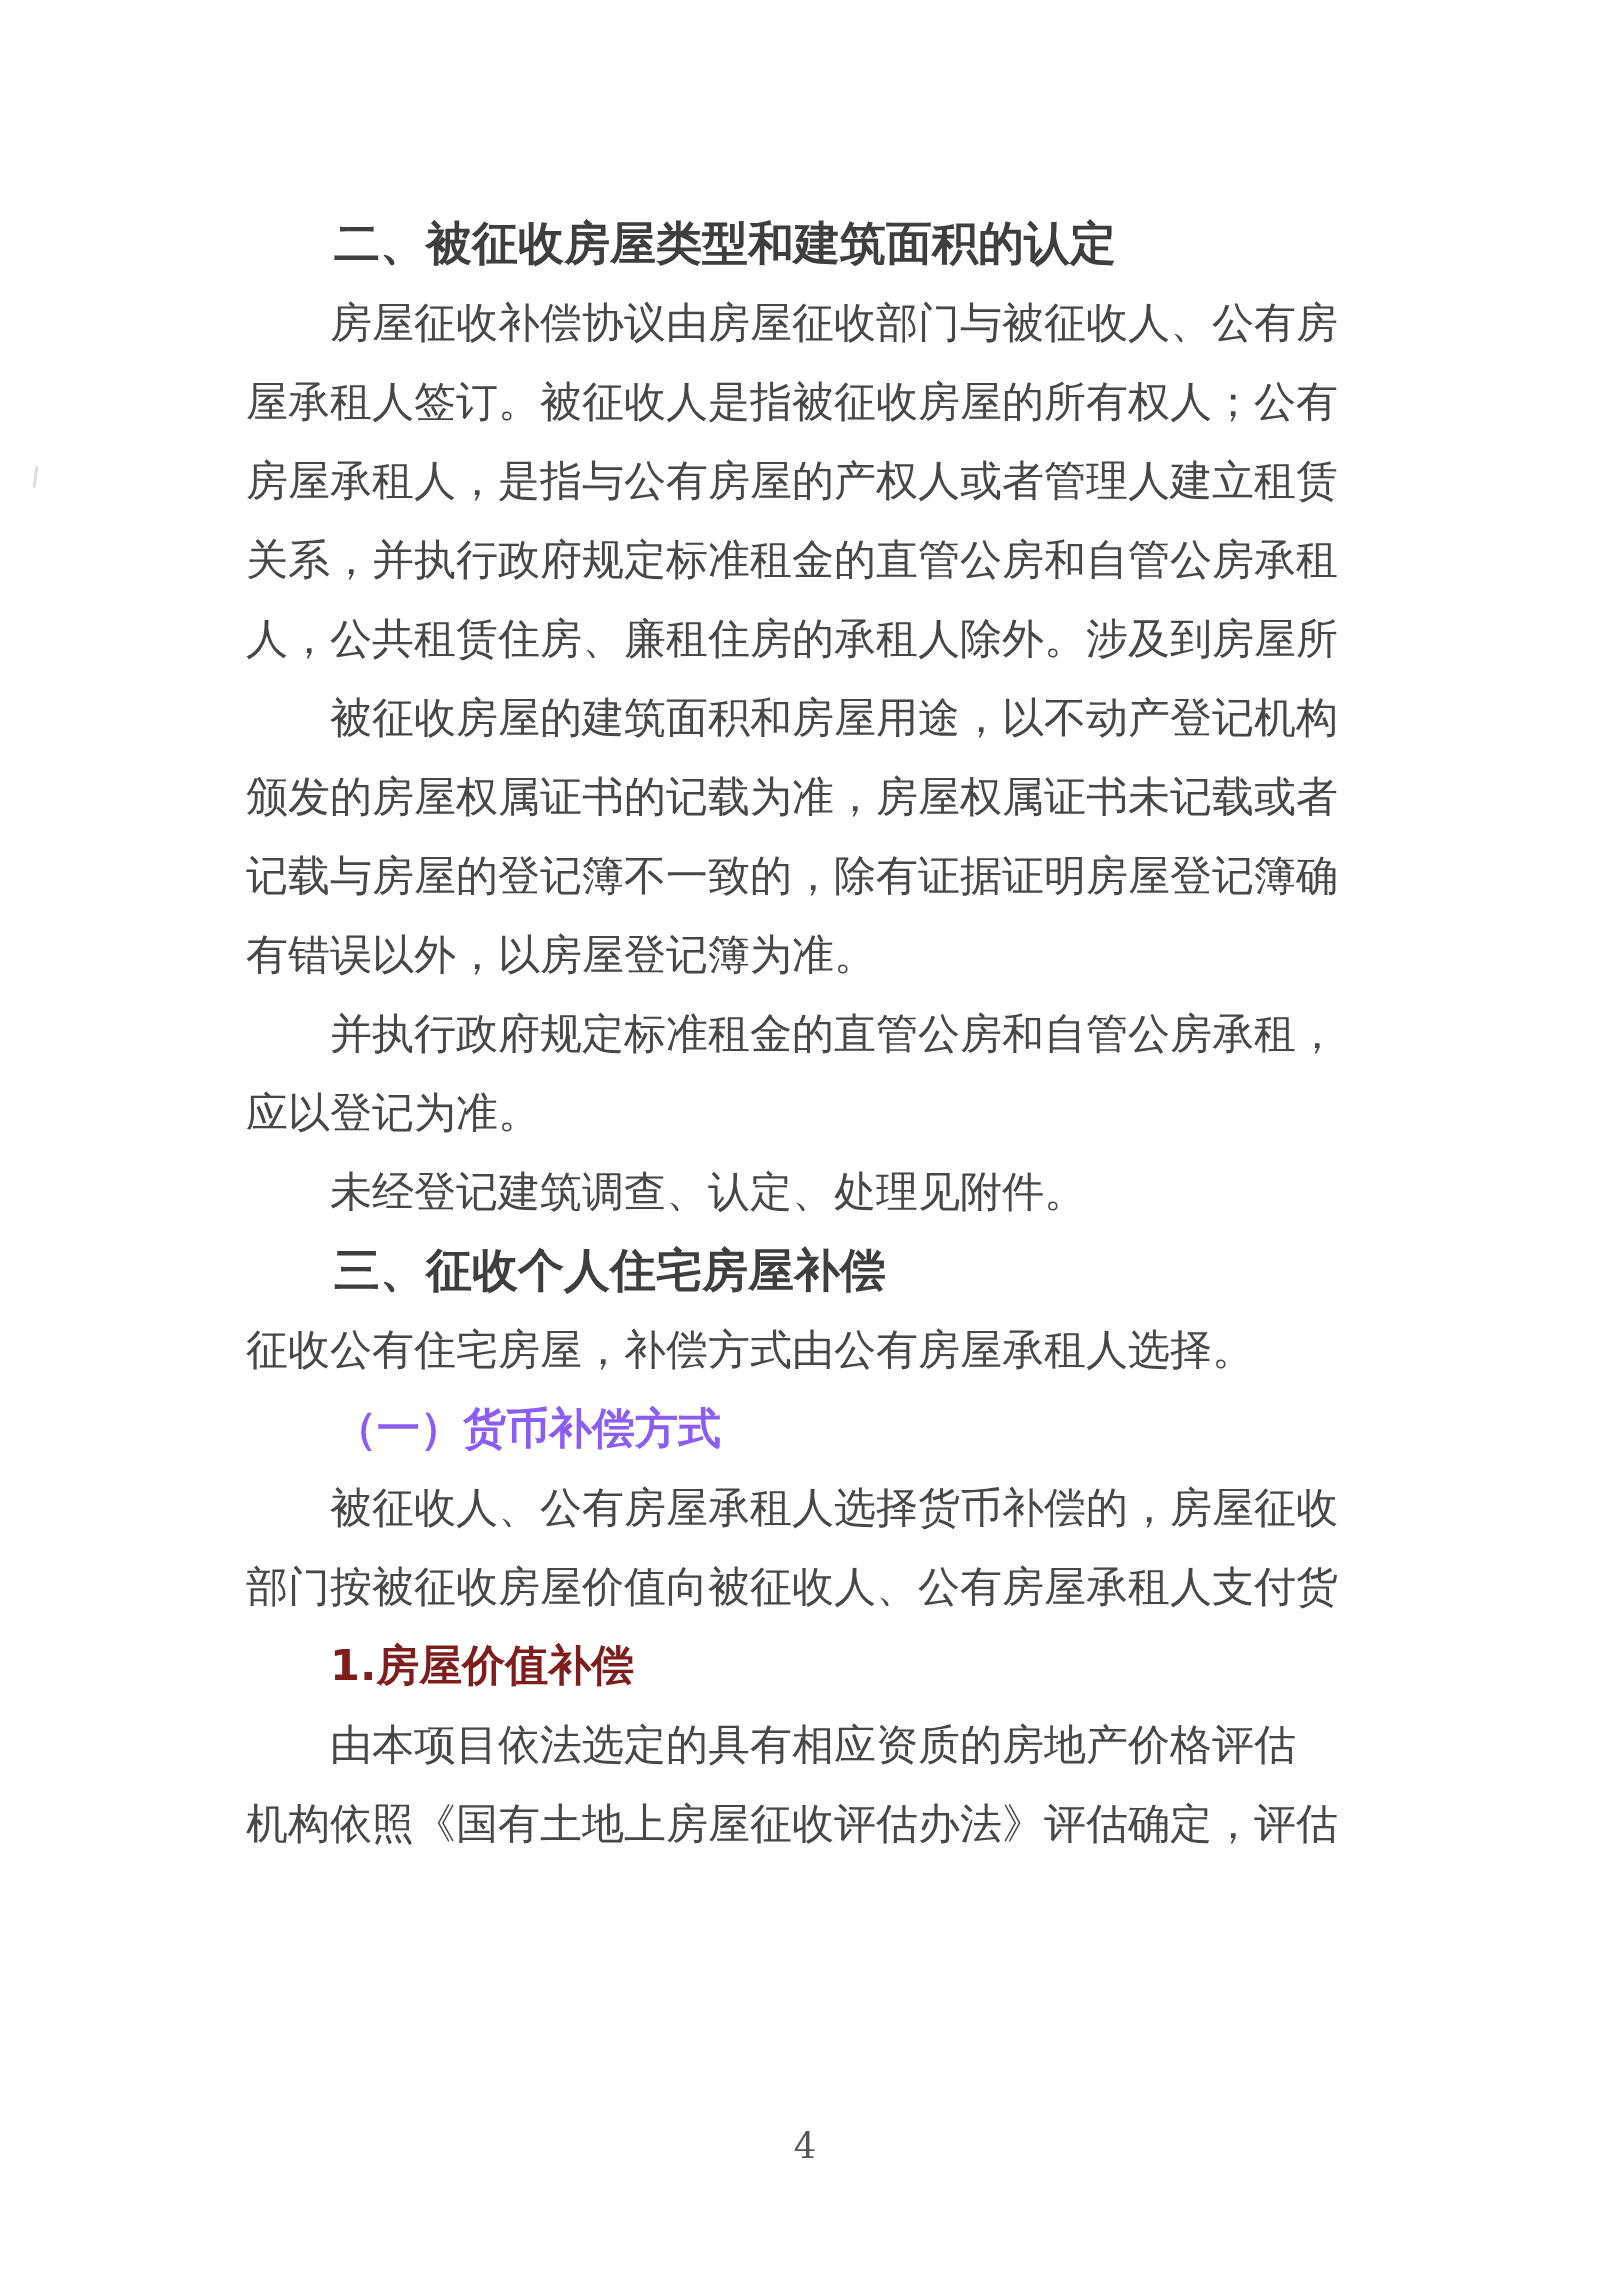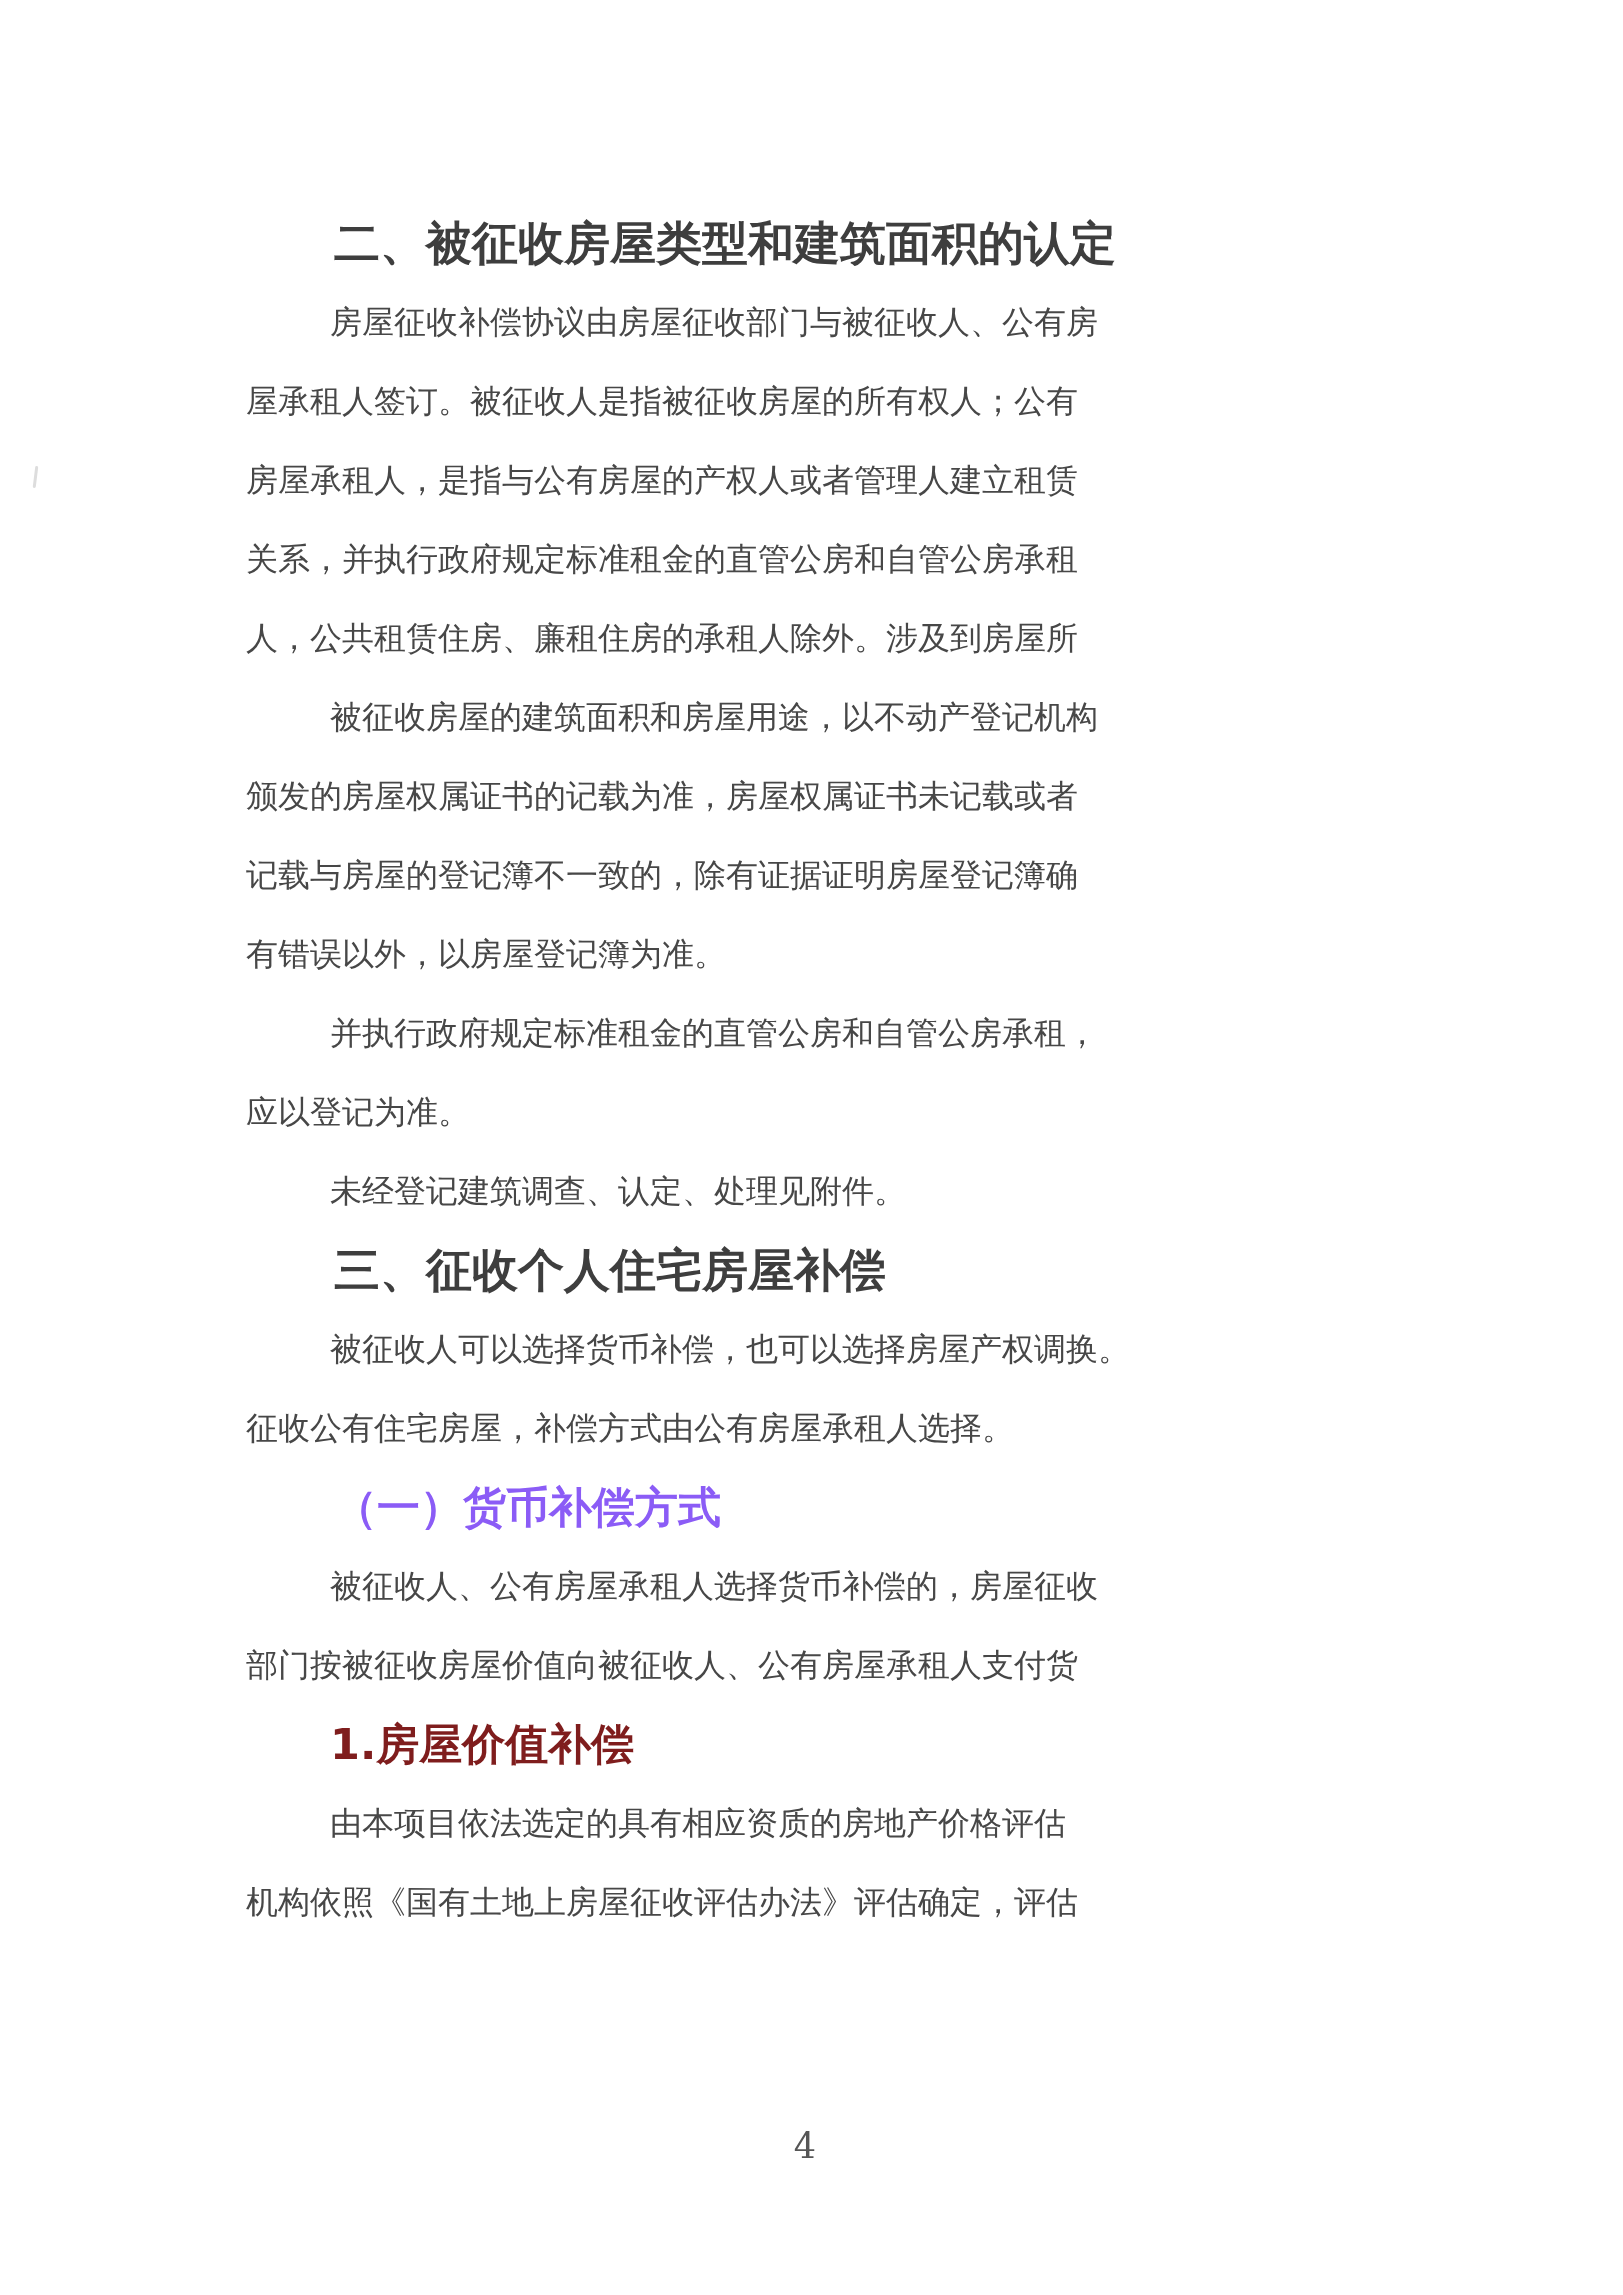--- a/index.html
+++ b/index.html
@@ -12,21 +12,21 @@
     font-family:"DejaVu Serif", serif;
   }
   .textblock {
     position:absolute;
     left:246px; top:204px;
     width:1093px;
   }
   .line {
     height:79px;
     line-height:79px;
-    font-size:32px;
+    font-size:42px;
     color:#474747;
     white-space:nowrap;
     letter-spacing:0px;
   }
   .line.indent { padding-left:84px; }
   .line.h1 {
     font-family:"DejaVu Sans", sans-serif;
     font-weight:bold;
     font-size:46px;
     color:#3e3e3e;
@@ -78,21 +78,20 @@
       <div class="line">关系，并执行政府规定标准租金的直管公房和自管公房承租</div>
       <div class="line">人，公共租赁住房、廉租住房的承租人除外。涉及到房屋所</div>
       <div class="line indent">被征收房屋的建筑面积和房屋用途，以不动产登记机构</div>
       <div class="line">颁发的房屋权属证书的记载为准，房屋权属证书未记载或者</div>
       <div class="line">记载与房屋的登记簿不一致的，除有证据证明房屋登记簿确</div>
       <div class="line">有错误以外，以房屋登记簿为准。</div>
       <div class="line indent">并执行政府规定标准租金的直管公房和自管公房承租，</div>
       <div class="line">应以登记为准。</div>
       <div class="line indent">未经登记建筑调查、认定、处理见附件。</div>
       <div class="line h1">三、征收个人住宅房屋补偿</div>
-      <div class="line indent">被征收人可以选择货币补偿，也可以选择房屋产权调换。</div>
       <div class="line">征收公有住宅房屋，补偿方式由公有房屋承租人选择。</div>
       <div class="line h2">（一）货币补偿方式</div>
       <div class="line indent">被征收人、公有房屋承租人选择货币补偿的，房屋征收</div>
       <div class="line">部门按被征收房屋价值向被征收人、公有房屋承租人支付货</div>
       <div class="line h3">1.房屋价值补偿</div>
       <div class="line indent">由本项目依法选定的具有相应资质的房地产价格评估</div>
       <div class="line">机构依照《国有土地上房屋征收评估办法》评估确定，评估</div>
     </div>
   <div class="page-number">4</div>
 </div>

